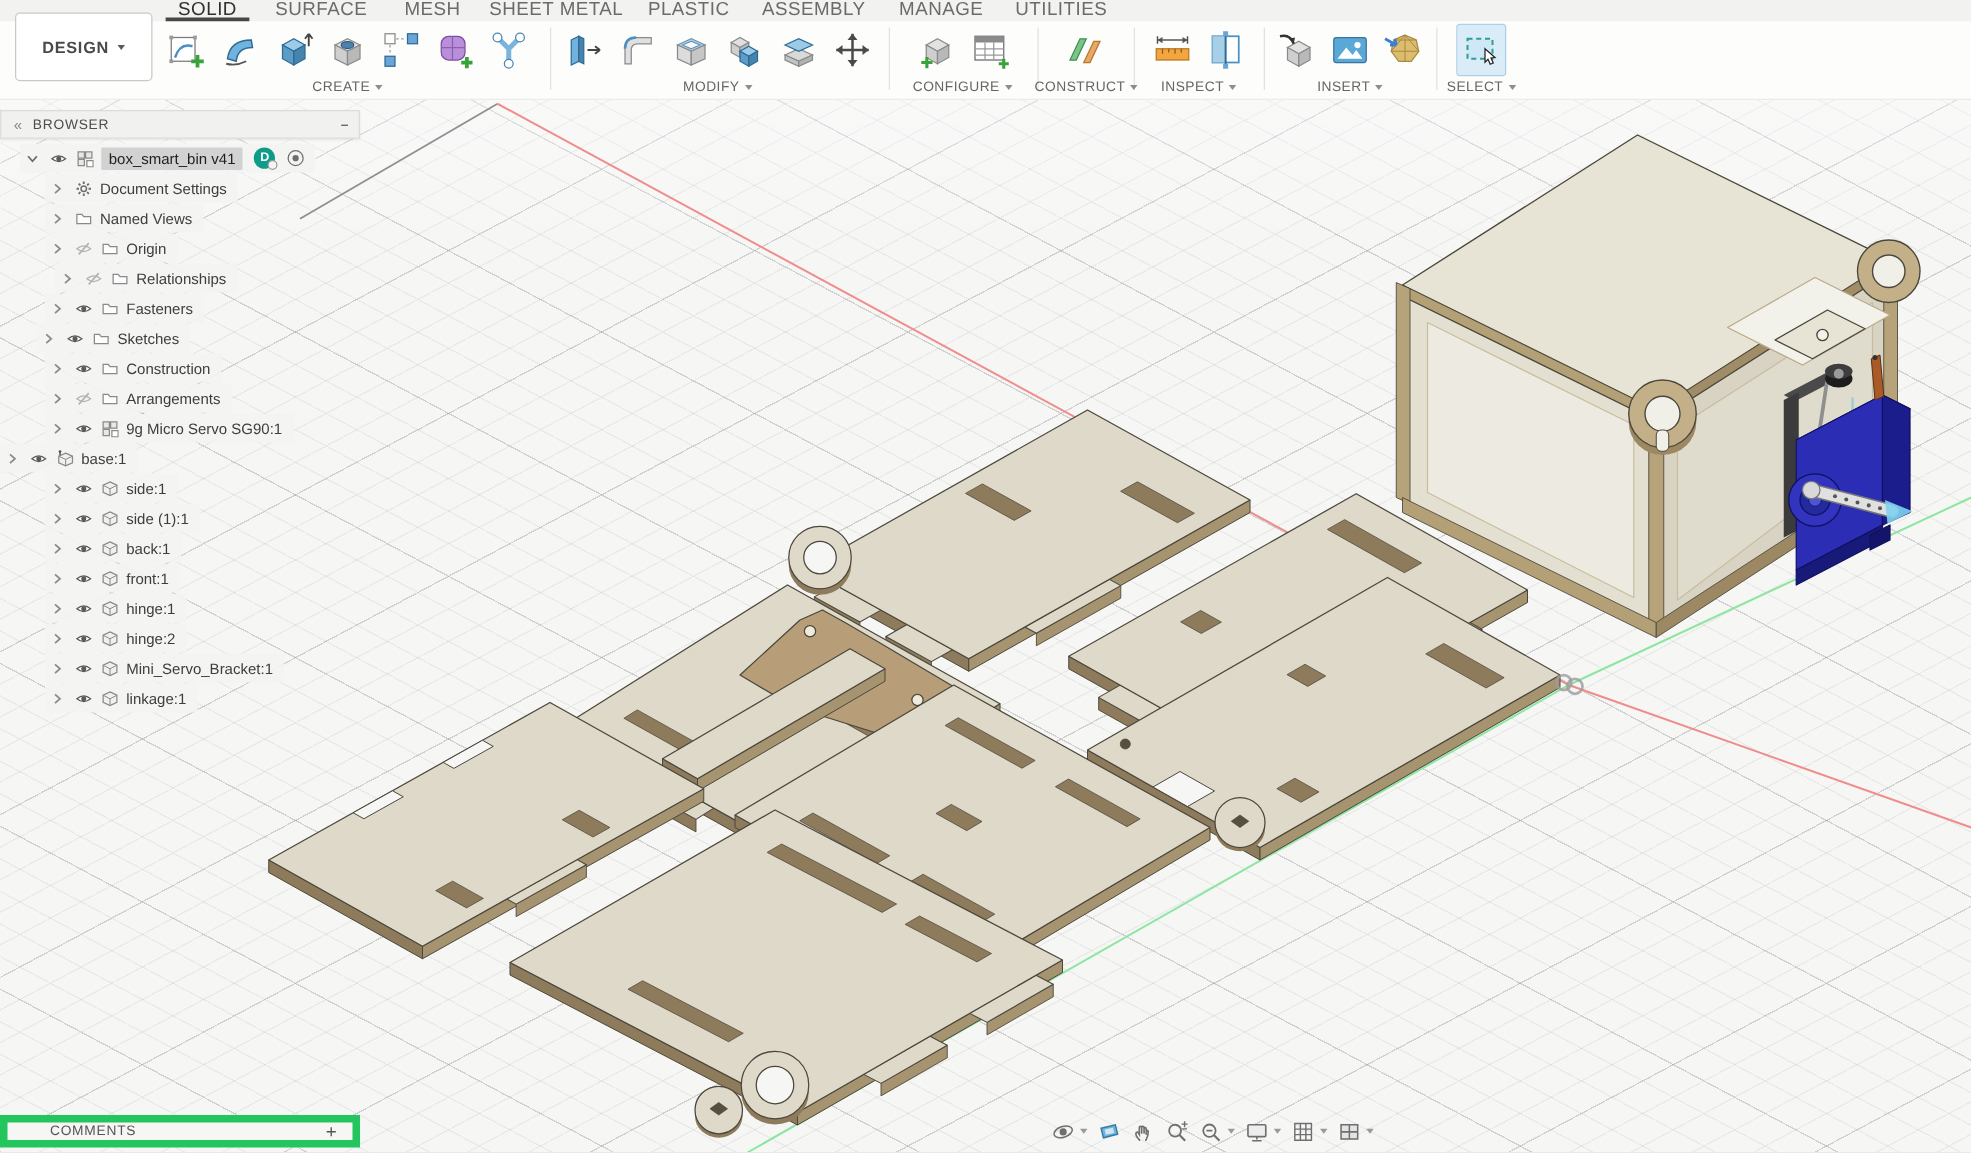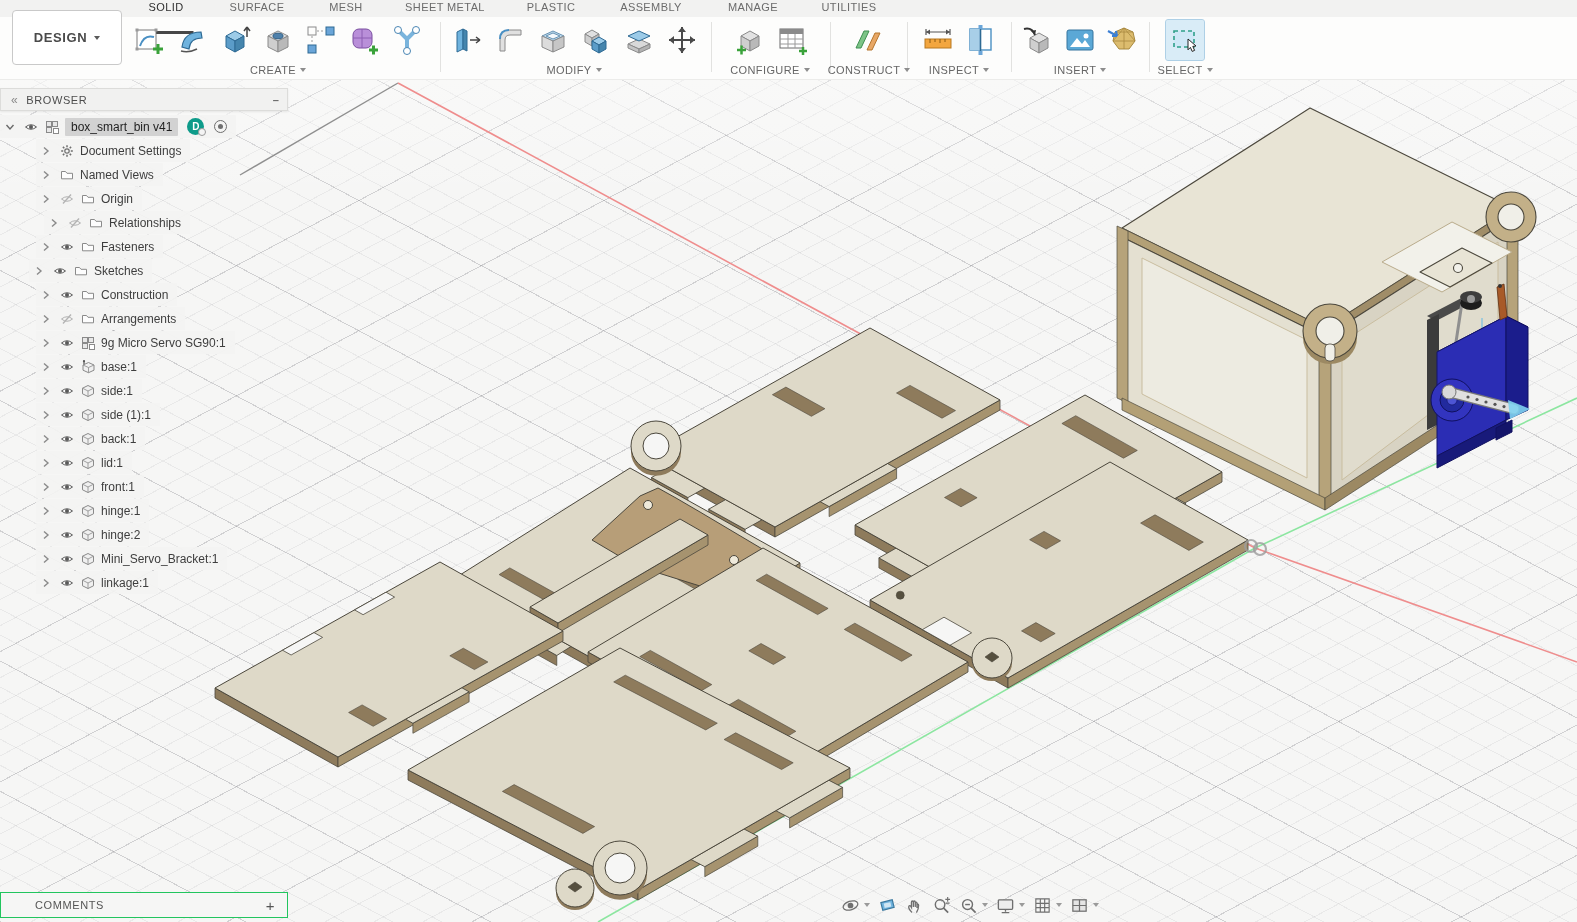--- a/index.html
+++ b/index.html
@@ -14,22 +14,22 @@
       repeating-linear-gradient(28deg,  rgba(110,110,118,.20) 0 1px, transparent 1px 115px),
       repeating-linear-gradient(152deg, rgba(110,110,118,.20) 0 1px, transparent 1px 115px),
       repeating-linear-gradient(28deg,  rgba(120,120,128,.10) 0 1px, transparent 1px 23px),
       repeating-linear-gradient(152deg, rgba(120,120,128,.10) 0 1px, transparent 1px 23px);
   }
   .viewport svg{position:absolute;left:0;top:0;}
   
   .toolbar{position:absolute;left:0;top:0;width:100%;height:80px;background:var(--toolbar-bg,#fdfdfc);
            border-bottom:1px solid #ececea;z-index:30;}
   .tabstrip{position:absolute;left:0;top:0;width:100%;height:17px;background:var(--tabstrip-bg,#f2f2f1);}
-  .tab{position:absolute;top:0;height:34px;line-height:15px;transform:translateX(-50%);
-       font-size:11px;letter-spacing:.4px;color:#6b6b6b;padding:0 10px;cursor:pointer;white-space:nowrap;}
+  .tab{position:absolute;top:0;height:17px;line-height:15px;transform:translateX(-50%);
+       font-size:15px;letter-spacing:.4px;color:#6b6b6b;padding:0 10px;cursor:pointer;white-space:nowrap;}
   .tab.active{color:#2e2e2e;border-bottom:3px solid #474747;}
   .tgroup{position:absolute;top:17px;height:62px;}
   .tgroup .icons{position:absolute;top:3px;left:0;width:100%;display:flex;justify-content:center;gap:5px;}
   .toolbtn{width:38px;height:40px;display:flex;align-items:center;justify-content:center;border-radius:2px;cursor:pointer;}
   .toolbtn.active-tool{background:var(--select-highlight,#d9ecf7);outline:1px solid #aed0e6;}
   .glabel{position:absolute;bottom:3px;width:100%;display:flex;align-items:center;justify-content:center;
           font-size:11px;letter-spacing:.4px;color:#666;}
   .caret{display:inline-block;width:0;height:0;border-left:3.5px solid transparent;
          border-right:3.5px solid transparent;border-top:4px solid #8d8d8d;margin-left:4px;}
   .sep{position:absolute;top:22px;height:50px;width:1px;background:#e2e2e0;}
@@ -54,21 +54,21 @@
   .dbadge{width:17px;height:17px;border-radius:50%;background:var(--accent-green-badge,#0e9b8a);
           color:#fff;font-size:10px;font-weight:700;display:inline-flex;align-items:center;
           justify-content:center;margin:0 6px 0 9px;position:relative;flex:none;}
   .dbadge::after{content:"";position:absolute;right:-2px;bottom:-1px;width:6px;height:6px;
           border-radius:50%;background:#f4f4f4;border:1px solid #9a9a9a;}
   .radio{width:13px;height:13px;border:1.5px solid #6f6f6f;border-radius:50%;display:inline-flex;
          align-items:center;justify-content:center;flex:none;margin-left:4px;}
   .radio::after{content:"";width:5px;height:5px;background:#6f6f6f;border-radius:50%;}
   
   .comments{position:absolute;left:0;bottom:4px;width:288px;height:26px;background:#f6f6f5;
-            border:1px solid #22c55e;display:flex;align-items:center;z-index:20;
+            border:6px solid #22c55e;display:flex;align-items:center;z-index:20;
             font-size:11px;letter-spacing:.6px;color:#555;}
   .comments .clabel{margin-left:34px;flex:1;}
   .comments .cplus{margin-right:12px;font-size:15px;color:#555;cursor:pointer;}
   
   .navbar{position:absolute;left:838px;bottom:6px;height:22px;display:flex;align-items:center;gap:3px;z-index:20;}
   .navbtn{display:flex;align-items:center;justify-content:center;width:24px;height:22px;cursor:pointer;border-radius:2px;}
   .navcaret{width:0;height:0;border-left:3px solid transparent;border-right:3px solid transparent;
             border-top:4px solid #9a9a9a;margin:0 2px 0 -1px;}
 </style>
 </head>
@@ -507,21 +507,21 @@
     <span class="caret"></span>
   </div>
 
   <div class="browser">
     <div class="bheader">
       <span class="collapse">«</span>
       <span class="btitle">BROWSER</span>
       <span class="minimize">–</span>
     </div>
     <div class="btree" id="btree">
-      <div class="trow" style="">
+      <div class="trow" style="padding-left:16px">
         <span class="rowbg">
           <span class="ticon">
               <svg width="14" height="14" viewBox="0 0 14 14">
                 <path d="M3.5 5 L7 9 L10.5 5" fill="none" stroke="#6a6a6a" stroke-width="1.4"></path>
               </svg>
             </span>
           <span class="ticon">
               <svg width="14" height="14" viewBox="0 0 14 14">
                 <path d="M1.5 7 Q7 2.5 12.5 7 Q7 11.5 1.5 7 Z" fill="#fff" stroke="#5a5a5a"></path>
                 <circle cx="7" cy="7" r="2" fill="#5a5a5a"></circle>
@@ -715,21 +715,21 @@
                 <svg width="14" height="14" viewBox="0 0 14 14">
                   <rect x="1.5" y="1.5" width="5" height="5" fill="#e8e8e8" stroke="#8a8a8a"></rect>
                   <rect x="1.5" y="7.5" width="5" height="5" fill="#e8e8e8" stroke="#8a8a8a"></rect>
                   <rect x="7.5" y="1.5" width="5" height="5" fill="#e8e8e8" stroke="#8a8a8a"></rect>
                   <rect x="8.5" y="8.5" width="5" height="5" fill="#fff" stroke="#8a8a8a"></rect>
                 </svg>
               </span>
               <span class="tlabel">9g Micro Servo SG90:1</span>
             </span>
           </div>
-          <div class="trow" style="padding-left: 36px;">
+          <div class="trow" style="">
             <span class="rowbg">
               <span class="ticon">
                 <svg width="14" height="14" viewBox="0 0 14 14">
                   <path d="M5 3.5 L9 7 L5 10.5" fill="none" stroke="#8a8a8a" stroke-width="1.4"></path>
                 </svg>
               </span>
               <span class="ticon">
                 <svg width="14" height="14" viewBox="0 0 14 14">
                   <path d="M1.5 7 Q7 2.5 12.5 7 Q7 11.5 1.5 7 Z" fill="#fff" stroke="#5a5a5a"></path>
                   <circle cx="7" cy="7" r="2" fill="#5a5a5a"></circle>
@@ -803,42 +803,20 @@
                   <circle cx="7" cy="7" r="2" fill="#5a5a5a"></circle>
                 </svg>
               </span>
               <span class="ticon">
                 <svg width="14" height="14" viewBox="0 0 14 14">
                   <polygon points="7,1.5 12.5,4.2 12.5,9.8 7,12.5 1.5,9.8 1.5,4.2" fill="#f0f0f0" stroke="#8a8a8a"></polygon>
                   <path d="M1.5 4.2 L7 7 L12.5 4.2 M7 7 V12.5" fill="none" stroke="#8a8a8a" stroke-width=".8"></path>
                 </svg>
               </span>
               <span class="tlabel">back:1</span>
-            </span>
-          </div>
-          <div class="trow" style="padding-left: 36px;">
-            <span class="rowbg">
-              <span class="ticon">
-                <svg width="14" height="14" viewBox="0 0 14 14">
-                  <path d="M5 3.5 L9 7 L5 10.5" fill="none" stroke="#8a8a8a" stroke-width="1.4"></path>
-                </svg>
-              </span>
-              <span class="ticon">
-                <svg width="14" height="14" viewBox="0 0 14 14">
-                  <path d="M1.5 7 Q7 2.5 12.5 7 Q7 11.5 1.5 7 Z" fill="#fff" stroke="#5a5a5a"></path>
-                  <circle cx="7" cy="7" r="2" fill="#5a5a5a"></circle>
-                </svg>
-              </span>
-              <span class="ticon">
-                <svg width="14" height="14" viewBox="0 0 14 14">
-                  <polygon points="7,1.5 12.5,4.2 12.5,9.8 7,12.5 1.5,9.8 1.5,4.2" fill="#f0f0f0" stroke="#8a8a8a"></polygon>
-                  <path d="M1.5 4.2 L7 7 L12.5 4.2 M7 7 V12.5" fill="none" stroke="#8a8a8a" stroke-width=".8"></path>
-                </svg>
-              </span>
-              <span class="tlabel">lid:1</span>
             </span>
           </div>
           <div class="trow" style="padding-left: 36px;">
             <span class="rowbg">
               <span class="ticon">
                 <svg width="14" height="14" viewBox="0 0 14 14">
                   <path d="M5 3.5 L9 7 L5 10.5" fill="none" stroke="#8a8a8a" stroke-width="1.4"></path>
                 </svg>
               </span>
               <span class="ticon">

